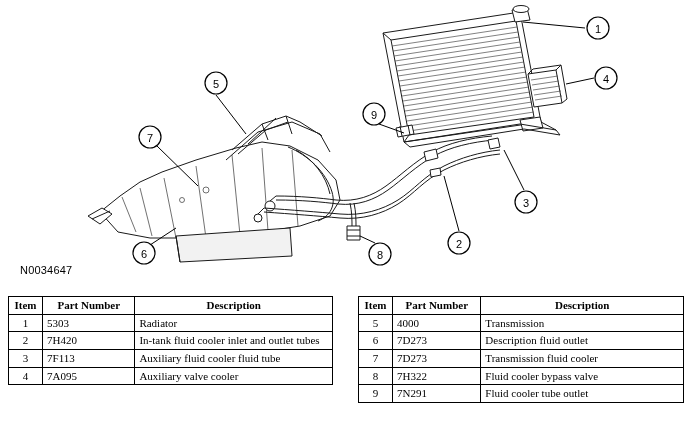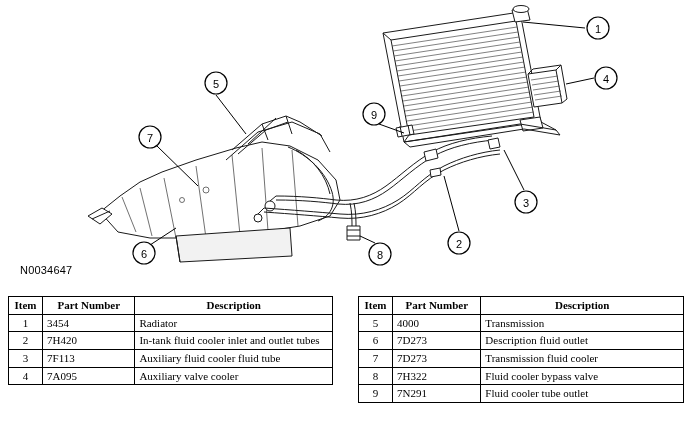--- a/index.html
+++ b/index.html
@@ -258,21 +258,21 @@
     <thead>
       <tr>
         <th>Item</th>
         <th>Part Number</th>
         <th>Description</th>
       </tr>
     </thead>
     <tbody id="left-body">
         <tr>
           <td class="cell-num">1</td>
-          <td>3454</td>
+          <td>5303</td>
           <td>Radiator</td>
         </tr>
         <tr>
           <td class="cell-num">2</td>
           <td>7H420</td>
           <td>In-tank fluid cooler inlet and outlet tubes</td>
         </tr>
         <tr>
           <td class="cell-num">3</td>
           <td>7F113</td>

